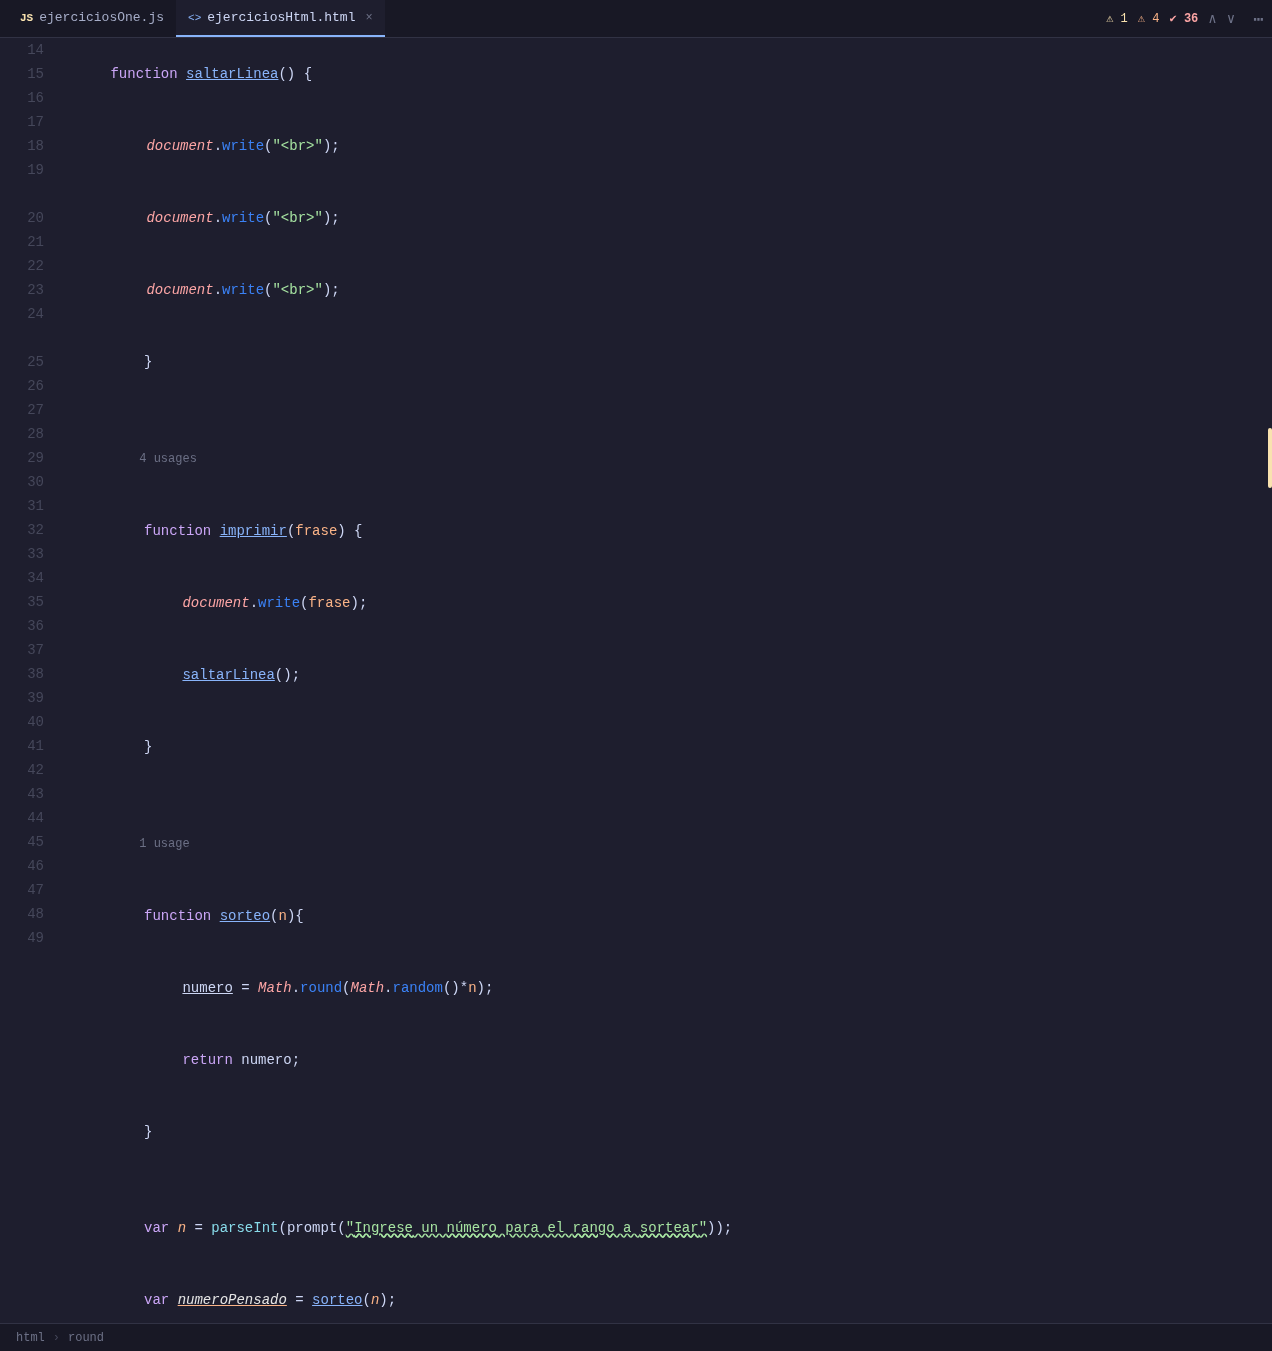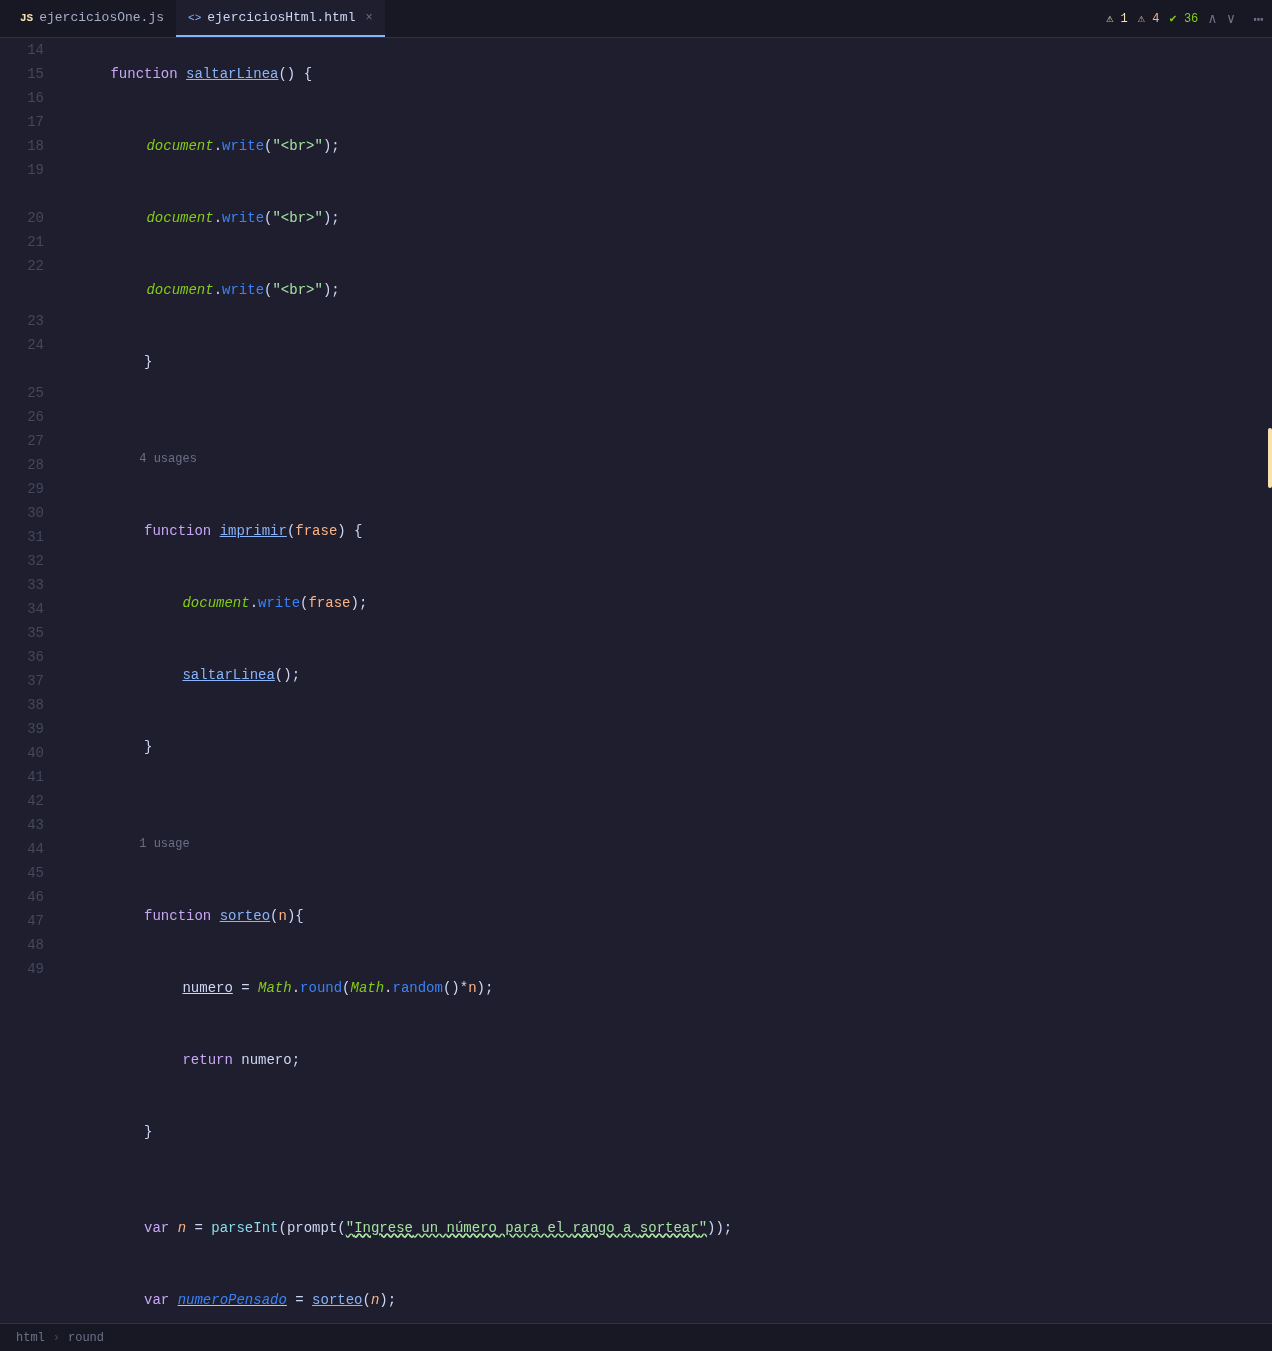--- a/index.html
+++ b/index.html
@@ -44,21 +44,21 @@
       margin-left: 4px;
     }
     .warning-badge {
       display: flex;
       align-items: center;
       gap: 4px;
       font-size: 12px;
     }
     .warn-yellow { color: #f9e2af; }
     .warn-orange { color: #fab387; }
-    .warn-green { color: #84cc16; }
+    .warn-green { color: #fca5a5; font-weight: bold; }
     .editor-container {
       display: flex;
       height: calc(1351px - 38px - 28px);
       overflow-y: auto;
       background: #1e1e2e;
       position: relative;
     }
     .line-numbers {
       min-width: 52px;
       padding: 0 8px;
@@ -78,26 +78,26 @@
     .code-line {
       line-height: 24px;
       white-space: pre;
       min-height: 24px;
     }
     .code-line.empty { min-height: 24px; }
     
     .kw { color: #cba6f7; } 
     .fn { color: #89b4fa; text-decoration: underline; text-decoration-color: #89b4fa; } 
     .param { color: #fab387; } 
-    .obj { color: #84cc16; font-style: italic; } 
+    .obj { color: #fca5a5; font-style: italic; } 
     .method { color: #3b82f6; } 
     .str { color: #a6e3a1; } 
     .str-underline { color: #a6e3a1; text-decoration: underline; text-decoration-style: wavy; text-decoration-color: #a6e3a1; }
     .op { color: #cdd6f4; } 
-    .var-orange { color: #3b82f6; font-style: italic; text-decoration: underline; text-decoration-color: #fab387; } 
+    .var-orange { color: #e5e5e5; font-style: italic; text-decoration: underline; text-decoration-color: #fab387; } 
     .punct { color: #cdd6f4; }
     .comment-hint { color: #6c7086; font-size: 12px; }
     .indent1 { display: inline-block; width: 36px; }
     .scrollbar-indicator {
       position: absolute;
       right: 0;
       top: 390px;
       width: 4px;
       height: 60px;
       background: #f9e2af;
@@ -145,21 +145,21 @@
     <div style="line-height:24px;">14</div>
     <div style="line-height:24px;">15</div>
     <div style="line-height:24px;">16</div>
     <div style="line-height:24px;">17</div>
     <div style="line-height:24px;">18</div>
     <div style="line-height:24px;">19</div>
     <div style="line-height:24px;">&nbsp;</div>
     <div style="line-height:24px;">20</div>
     <div style="line-height:24px;">21</div>
     <div style="line-height:24px;">22</div>
-    <div style="line-height:24px;margin-top:31px;">23</div>
+    <div style="line-height:24px;">23</div>
     <div style="line-height:24px;">24</div>
     <div style="line-height:24px;">&nbsp;</div>
     <div style="line-height:24px;">25</div>
     <div style="line-height:24px;">26</div>
     <div style="line-height:24px;">27</div>
     <div style="line-height:24px;">28</div>
     <div style="line-height:24px;">29</div>
     <div style="line-height:24px;">30</div>
     <div style="line-height:24px;">31</div>
     <div style="line-height:24px;">32</div>

